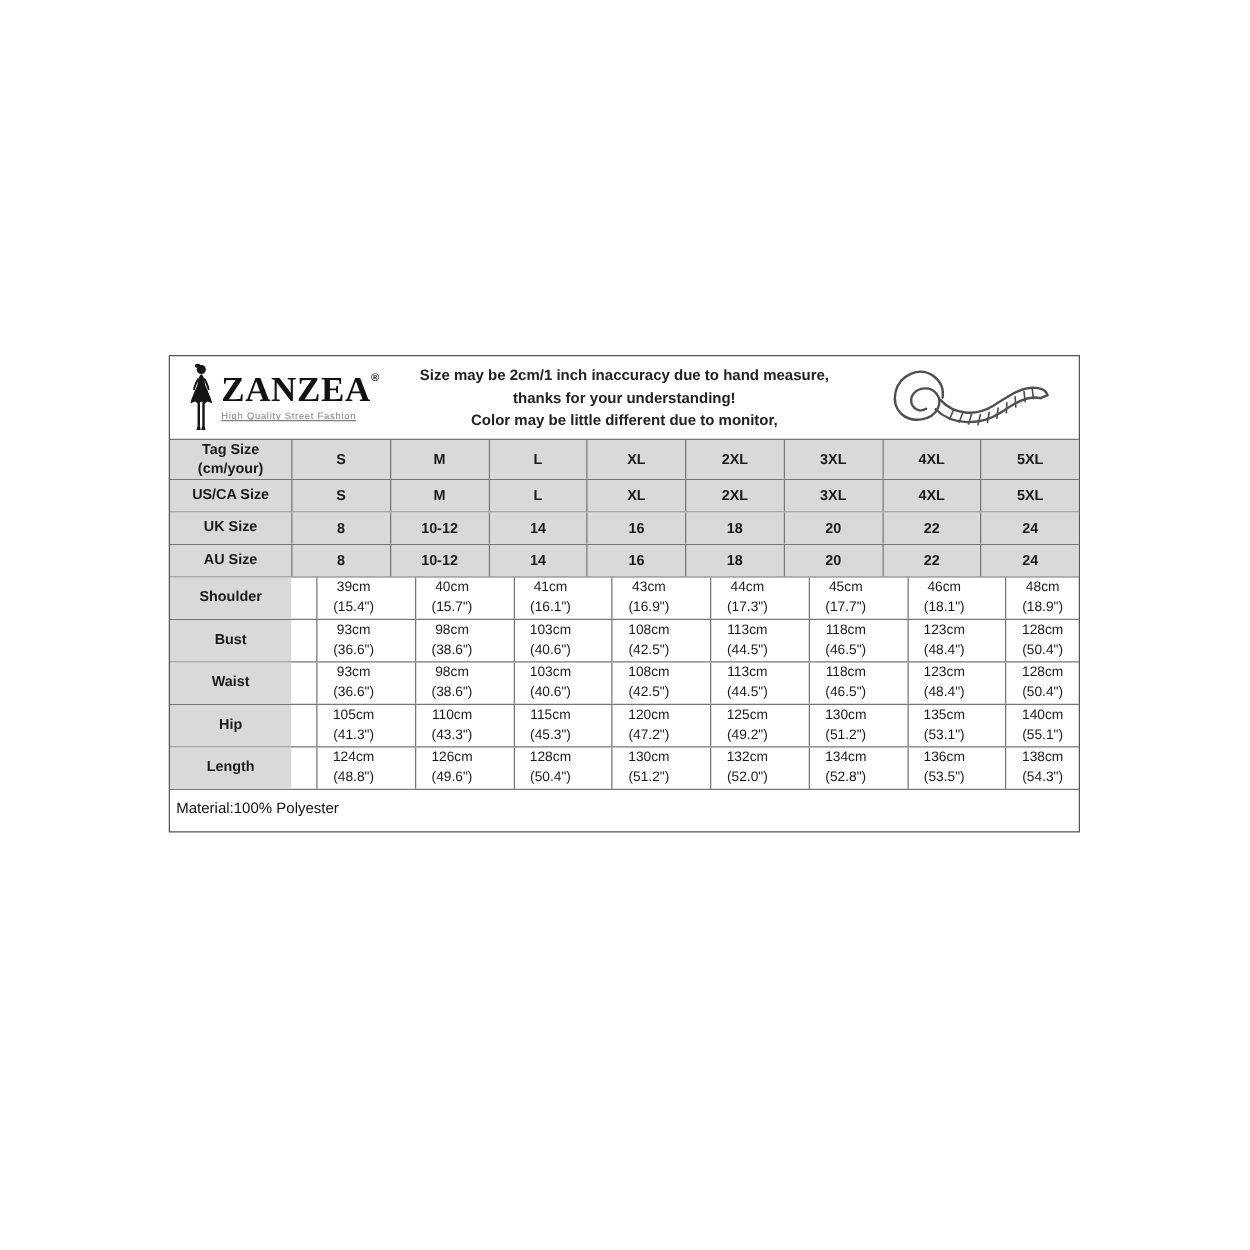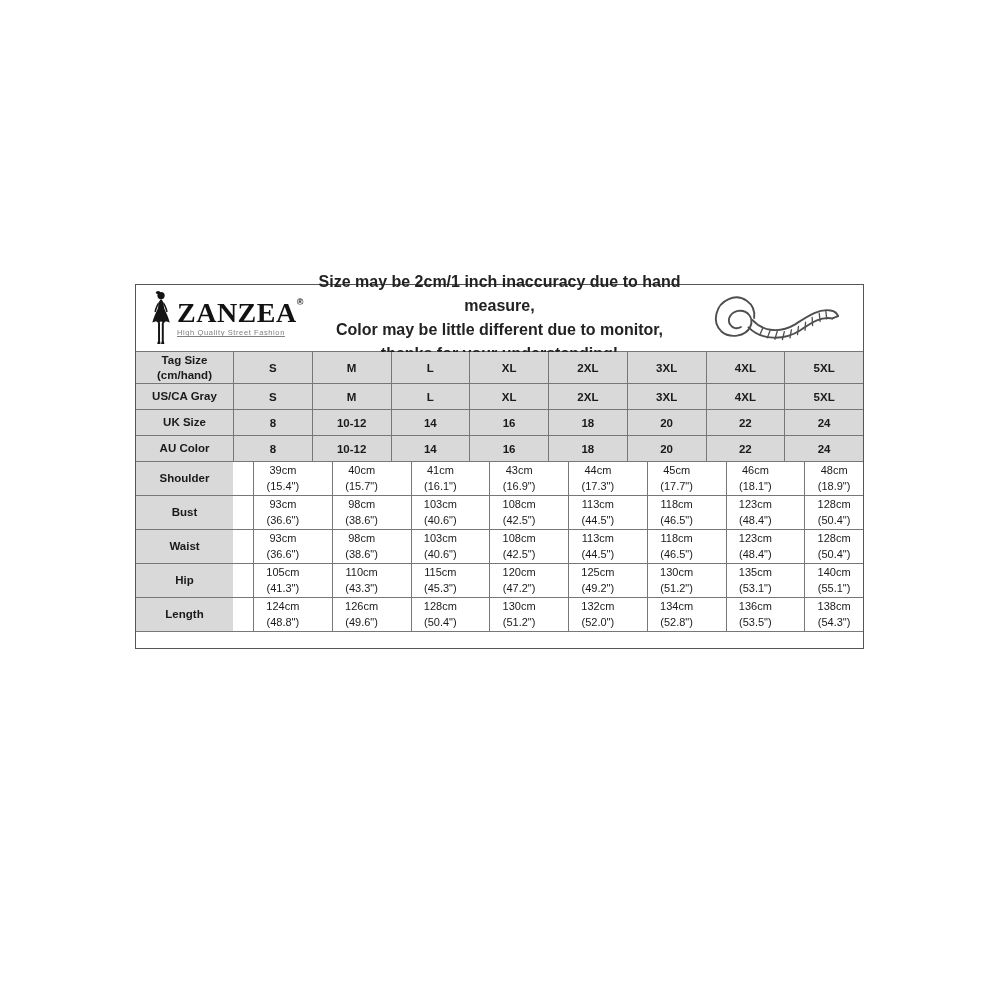--- a/index.html
+++ b/index.html
@@ -28,21 +28,21 @@
   .wordmark {
     font-family:"Liberation Serif", serif; font-weight:bold;
     font-size:28px; letter-spacing:0.5px; color:#121212; line-height:1;
   }
   .reg { font-size:9px; font-weight:bold; margin-top:-1px; }
   .tagline {
     font-size:7.5px; color:var(--tagline-gray,#808080);
     letter-spacing:0.6px; margin-top:2px; white-space:nowrap;text-decoration:underline;
   }
   .note {
-    flex:1; text-align:center; font-size:16px; font-weight:bold;
+    flex:1; text-align:center; font-size:12px; font-weight:bold;
     line-height:1.5; color:#222;
   }
   .tape { width:180px; display:flex; align-items:center; justify-content:center; }
   .tape-svg { width:132px; height:56px; }
 
   
   .trow {
     display:grid; grid-template-columns:97px repeat(8, 1fr);
     border-top:1px solid var(--border,#777);
   }
@@ -94,22 +94,22 @@
         <div class="wordmark-row">
           <span class="wordmark">ZANZEA</span>
           <span class="reg">®</span>
         </div>
         <div class="tagline">High Quality Street Fashion</div>
       </div>
     </div>
 
     <div class="note">
       <div>Size may be 2cm/1 inch inaccuracy due to hand measure,</div>
+      <div>thanks for your understanding!</div>
       <div>Color may be little different due to monitor,</div>
-      <div>thanks for your understanding!</div>
     </div>
 
     <div class="tape">
       <svg class="tape-svg" viewBox="0 0 140 58" aria-hidden="true">
         <g fill="none" stroke="#4f4f4f" stroke-width="2" stroke-linecap="round">
           <path d="M50 29 C 52 13 36 3 23 9 C 9 15 5 33 15 43 C 24 51 41 49 46 38 C 50 29 43 20 33 21.5 C 25 23 21 30 24.5 36 C 27 40 32 41 36 38.5"></path>
           <path d="M48 31 C 60 44 78 45 93 36 C 107 27 118 19 131 21 C 135 21.6 138 24 139 27"></path>
           <path d="M44 39 C 58 53 82 53 99 42 C 111 34 121 27 133 29.5"></path>
           <path d="M139 27 L133 29.5"></path>
         </g>
@@ -126,21 +126,21 @@
           <path d="M127 30 L126 21.5"></path>
         </g>
       </svg>
     </div>
   </div>
 
   <div>
       <div class="trow size-row first">
         <div class="cell label gray">
           <div class="ln">Tag Size</div>
-          <div class="ln">(cm/hand)</div>
+          <div class="ln">(cm/your)</div>
         </div>
         <div class="cell val gray">
           <div class="ln">S</div>
         </div>
         <div class="cell val gray">
           <div class="ln">M</div>
         </div>
         <div class="cell val gray">
           <div class="ln">L</div>
         </div>
@@ -155,21 +155,21 @@
         </div>
         <div class="cell val gray">
           <div class="ln">4XL</div>
         </div>
         <div class="cell val gray">
           <div class="ln">5XL</div>
         </div>
       </div>
       <div class="trow size-row">
         <div class="cell label gray">
-          <div class="ln">US/CA Gray</div>
+          <div class="ln">US/CA Size</div>
         </div>
         <div class="cell val gray">
           <div class="ln">S</div>
         </div>
         <div class="cell val gray">
           <div class="ln">M</div>
         </div>
         <div class="cell val gray">
           <div class="ln">L</div>
         </div>
@@ -213,21 +213,21 @@
         </div>
         <div class="cell val gray">
           <div class="ln">22</div>
         </div>
         <div class="cell val gray">
           <div class="ln">24</div>
         </div>
       </div>
       <div class="trow size-row">
         <div class="cell label gray">
-          <div class="ln">AU Color</div>
+          <div class="ln">AU Size</div>
         </div>
         <div class="cell val gray">
           <div class="ln">8</div>
         </div>
         <div class="cell val gray">
           <div class="ln">10-12</div>
         </div>
         <div class="cell val gray">
           <div class="ln">14</div>
         </div>
@@ -428,15 +428,16 @@
           <div class="ln">(53.5")</div>
         </div>
         <div class="cell val">
           <div class="ln">138cm</div>
           <div class="ln">(54.3")</div>
         </div>
       </div>
     </div>
 
   <div class="details">
+      <div class="fline">Material:100% Polyester</div>
     </div>
 
 </div>
 
 </body></html>

